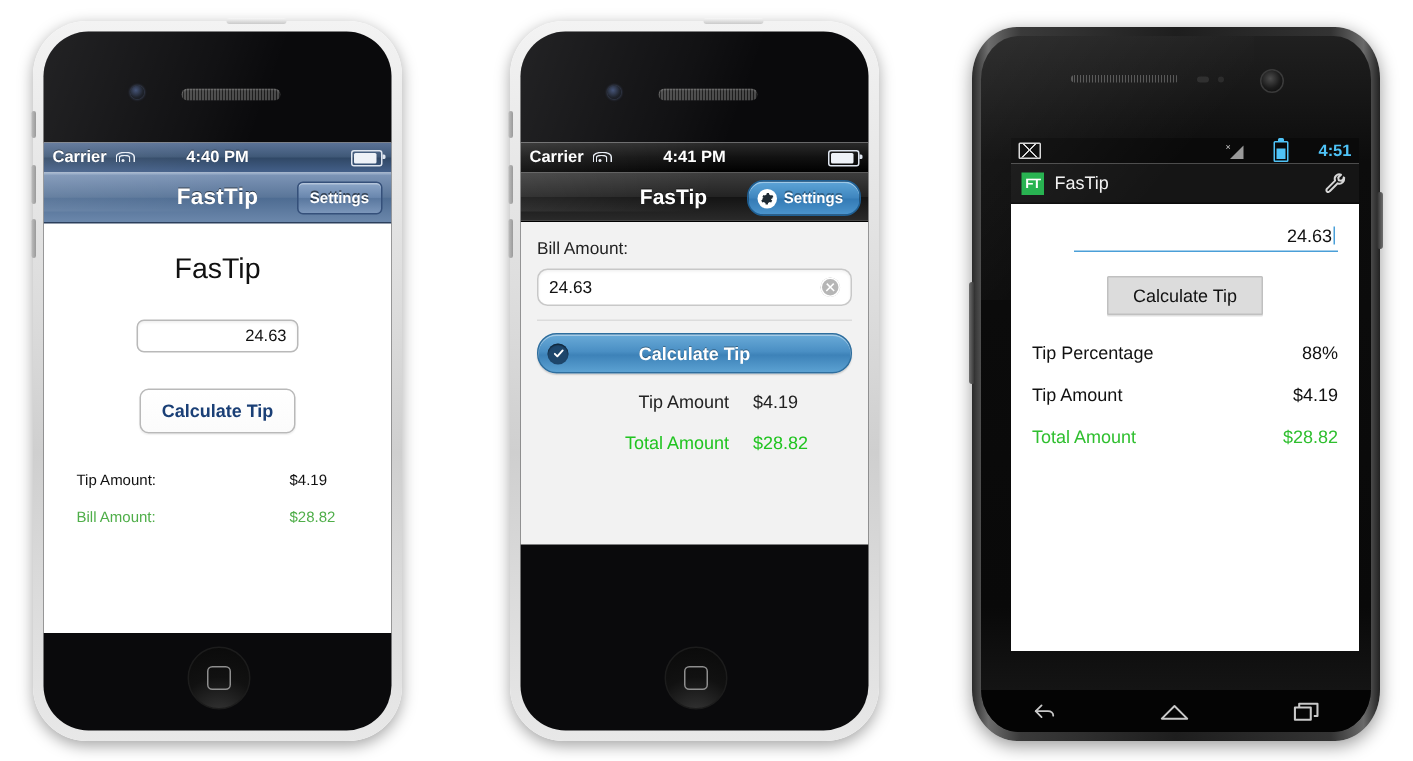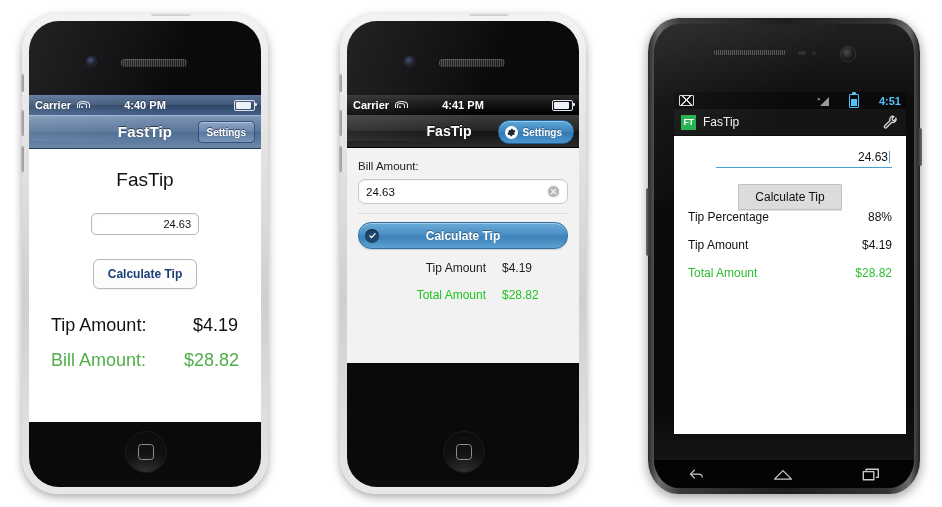--- a/index.html
+++ b/index.html
@@ -62,21 +62,21 @@
 
   .p1-body{padding:14px 0 0;text-align:center;}
   .p1-apptitle{font-size:19px;color:#111;margin:6px 0 22px;}
   .p1-input{width:92px;margin:0 auto;background:#fff;border:1px solid #b9b9b9;border-radius:5px;
     padding:4px 7px;font-size:11px;color:#111;text-align:right;
     box-shadow:inset 0 1px 2px rgba(0,0,0,.07);}
   .p1-calc{margin:24px auto 0;display:inline-block;padding:7px 14px;border:1px solid #b9b9b9;border-radius:6px;
     background:linear-gradient(180deg,#ffffff,#fbfbfb);font-size:12px;font-weight:bold;color:#1a3f76;
     box-shadow:0 1px 1px rgba(0,0,0,.06);}
   .p1-rows{margin-top:26px;padding:0 22px;}
-  .p1-row{display:flex;justify-content:space-between;font-size:18px;color:#111;margin-bottom:14px;gap:34px;}
+  .p1-row{display:flex;justify-content:space-between;font-size:10px;color:#111;margin-bottom:14px;gap:34px;}
   .p1-row.total{color:#4fae49;}
   .p1-row .lbl{text-align:left;}
   .p1-row .val{min-width:46px;text-align:left;}
 
   
   #p2{left:340px;}
   #p2 .screen{top:74px;height:268px;background:#f2f2f2;}
   .ios-status-dark{height:20px;display:flex;align-items:center;font-size:11px;font-weight:bold;color:#fff;
     background:linear-gradient(180deg,#2b2b2b 0%,#111 50%,#000 100%);padding:0 6px;}
   .ios-status-dark .left{display:flex;align-items:center;gap:5px;flex:1;}
@@ -161,21 +161,21 @@
   .a-title{color:#f2f2f2;font-size:12px;margin-left:7px;flex:1;}
   .wrench-ico{width:17px;height:17px;display:flex;align-items:center;justify-content:center;}
   .wrench-ico svg{width:15px;height:15px;display:block;}
 
   .a-body{padding:14px 14px 0;}
   .a-input{text-align:right;font-size:12px;color:#111;padding:0 2px 3px;border-bottom:1.5px solid #4a9fd8;
     margin:0 0 0 28px;position:relative;}
   .a-caret{display:inline-block;width:1px;height:12px;background:#4a9fd8;vertical-align:-2px;margin-left:1px;}
   .a-calc{margin:16px auto 0;display:table;padding:5px 16px;background:#dcdcdc;border:1px solid #c0c0c0;
     font-size:12px;color:#111;border-radius:1px;box-shadow:0 1px 0 rgba(0,0,0,.12);}
-  .a-rows{}
+  .a-rows{margin-top:18px;}
   .a-row{display:flex;font-size:12px;color:#111;margin-bottom:14px;}
   .a-row .lbl{flex:1;text-align:left;}
   .a-row .val{width:56px;text-align:right;}
   .a-row.total{color:#2fbf2f;}
 
   .a-nav{position:absolute;left:0;right:0;bottom:0;height:28px;background:#040404;
     display:flex;align-items:center;justify-content:space-around;}
   .a-nav svg{display:block;}
 </style>
 </head>

